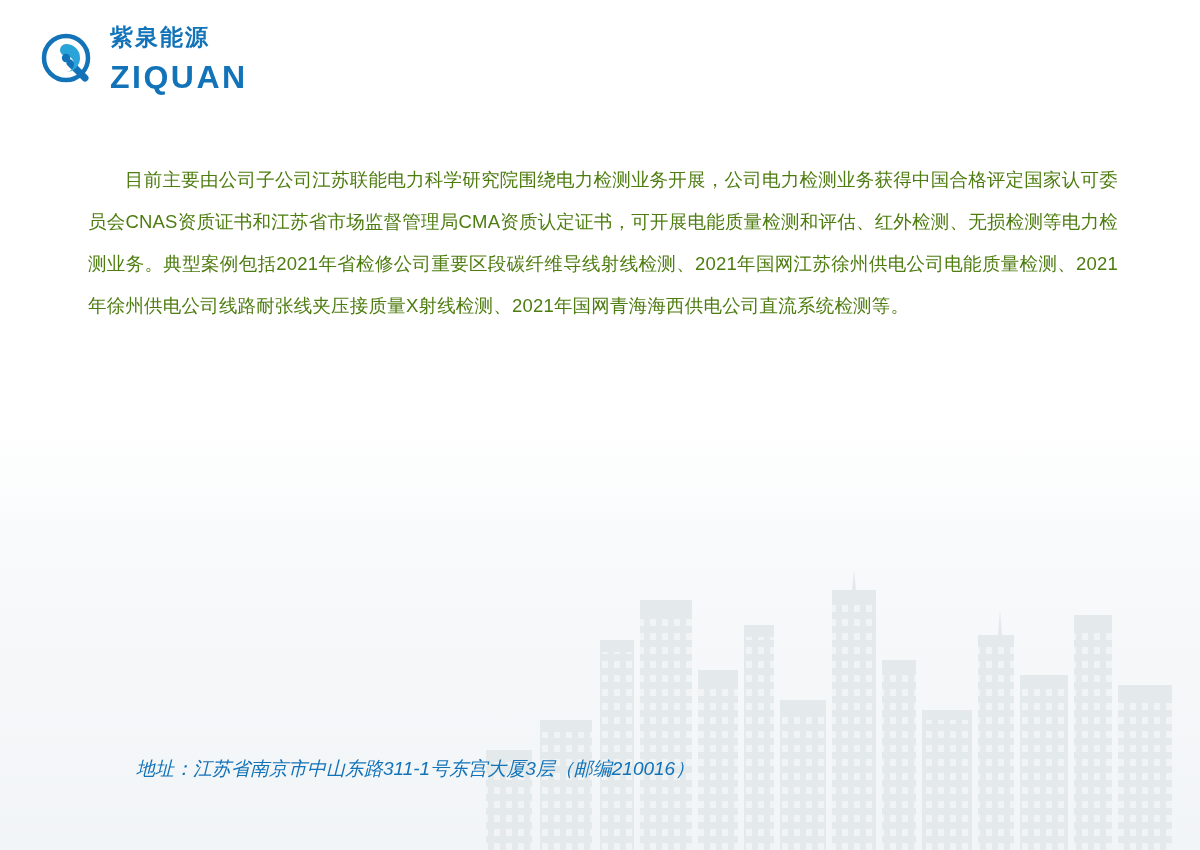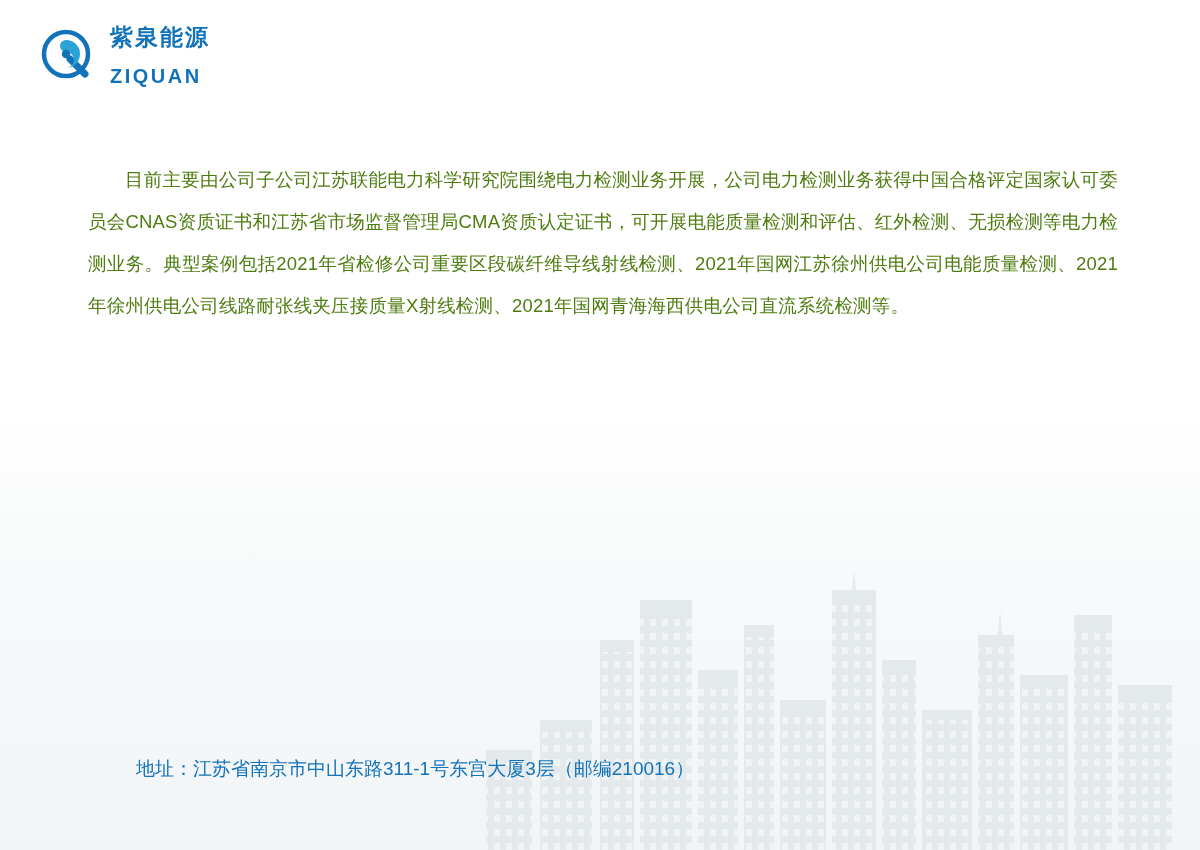--- a/index.html
+++ b/index.html
@@ -42,24 +42,23 @@
     display: flex;
     flex-direction: column;
     justify-content: center;
     line-height: 1;
   }
   .logo-cn {
     font-size: 23px;
     font-weight: bold;
     color: #1273b8;
     letter-spacing: 2px;
-    margin-bottom: 5px;
   }
   .logo-en {
-    font-size: 20px;
+    font-size: 32px;
     font-weight: bold;
     color: #1273b8;
     letter-spacing: 2.5px;
     margin-top: 12px;
   }
 
   
   .body-copy {
     position: absolute;
     top: 140px;
@@ -91,21 +90,21 @@
 
   
   .contact {
     position: absolute;
     left: 136px;
     bottom: 62px;
     color: #1273b8;
     font-size: 19px;
     line-height: 39px;
   }
-  .contact div { white-space: nowrap; }
+  .contact div { white-space: nowrap; font-style: italic; }
 </style>
 </head>
 <body>
 
 <div class="page">
 
   <div class="header">
     <div class="logo-mark">
       <svg width="56" height="56" viewBox="0 0 56 56" xmlns="http://www.w3.org/2000/svg">
         <circle cx="26" cy="26" r="22" fill="none" stroke="#1273b8" stroke-width="4.5"></circle>

